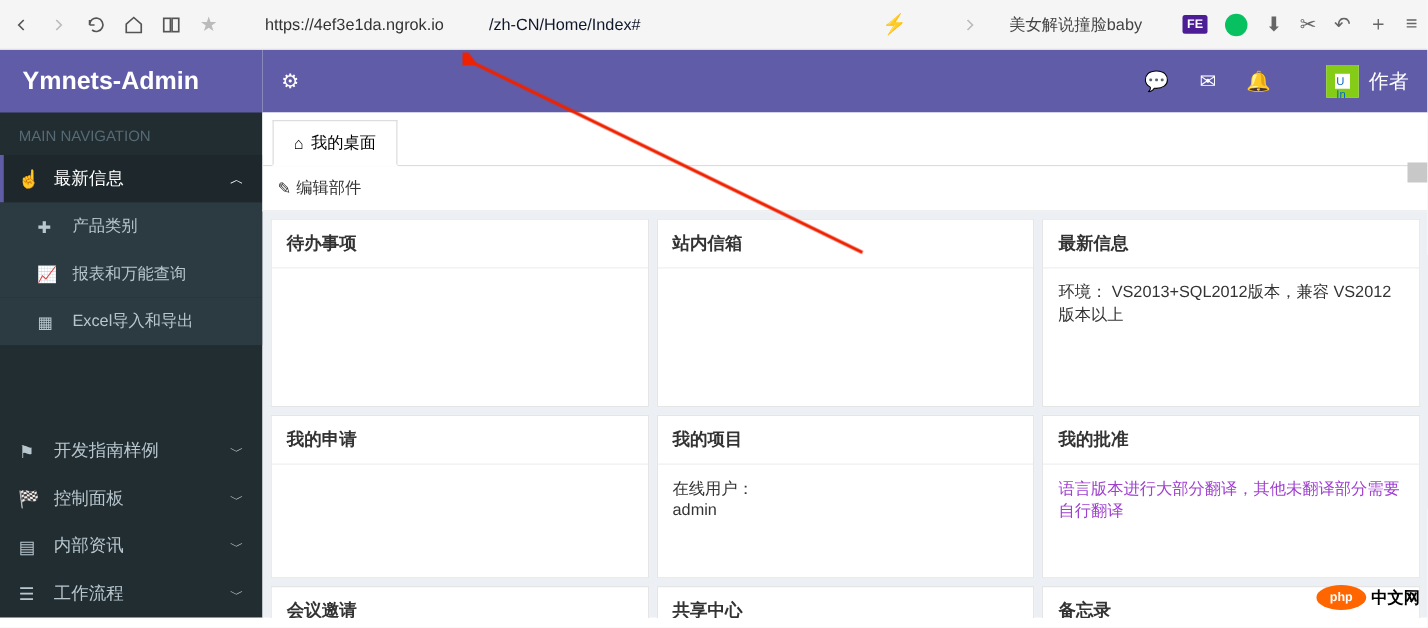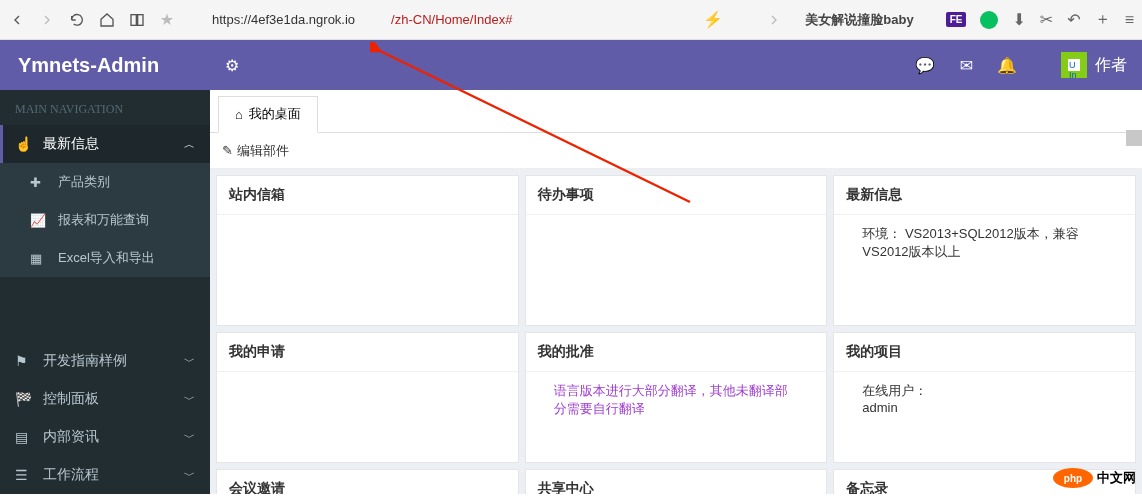--- a/index.html
+++ b/index.html
@@ -3,33 +3,33 @@
 <meta charset="utf-8">
 <style>
 * { margin: 0; padding: 0; box-sizing: border-box; font-family: Arial, "Microsoft YaHei", sans-serif; }
 body { width: 1142px; height: 502px; overflow: hidden; background: #fff; }
 
 
 .browser-bar { height: 40px; background: #f5f5f5; border-bottom: 1px solid #e0e0e0; display: flex; align-items: center; padding: 0 8px; gap: 12px; position: relative; }
 .nav-btn { width: 18px; height: 18px; display: flex; align-items: center; justify-content: center; color: #555; cursor: pointer; }
 .nav-btn svg { width: 16px; height: 16px; }
 .url-text { font-size: 13px; color: #333; padding-left: 24px; }
-.url-path { color: #b91c1c; }
+.url-path { color: #0f172a; }
 .bolt { color: #aaa; margin-left: auto; }
-.tab-text { font-size: 13px; color: #444; margin-left: 10px; font-weight: bold; }
+.tab-text { font-size: 13px; color: #444; margin-left: 10px; }
 .right-icons { display: flex; gap: 14px; align-items: center; margin-left: 20px; }
 .fe-box { background: #4c1d95; color: #fff; font-size: 10px; font-weight: bold; padding: 2px 4px; border-radius: 2px; }
 .wechat { width: 18px; height: 18px; background: #07c160; border-radius: 50%; }
 .icon-gray { color: #666; }
 
 
 .app { display: flex; height: 454px; }
 .sidebar { width: 210px; background: #222d32; color: #b8c7ce; display: flex; flex-direction: column; }
 .brand { height: 50px; background: #605ca8; color: #fff; font-size: 20px; font-weight: bold; display: flex; align-items: center; padding-left: 18px; }
-.nav-header { font-size: 12px; color: #566a74; padding: 12px 15px 8px; font-family: Liberation Serif, serif; }
+.nav-header { font-size: 12px; color: #566a74; padding: 12px 15px 8px; }
 .nav-item { display: flex; align-items: center; padding: 10px 15px; font-size: 14px; cursor: pointer; position: relative; }
 .nav-item.active { background: #1e282c; color: #fff; border-left: 3px solid #605ca8; padding-left: 12px; }
 .nav-item.sub { padding-left: 30px; background: #2c3b41; font-size: 13px; }
 .nav-icon { width: 20px; margin-right: 8px; display: inline-flex; }
 .nav-chevron { margin-left: auto; font-size: 11px; }
 .spacer { flex: 1; }
 
 .main { flex: 1; background: #ecf0f5; display: flex; flex-direction: column; position: relative; }
 .topbar { height: 50px; background: #605ca8; display: flex; align-items: center; padding: 0 15px; color: #fff; }
 .topbar-icons { display: flex; gap: 24px; align-items: center; margin-left: auto; }
@@ -39,21 +39,21 @@
 
 .tab-row { background: #fff; border-bottom: 1px solid #ddd; display: flex; padding-left: 8px; padding-top: 6px; }
 .page-tab { border: 1px solid #ddd; border-bottom: 2px solid #fff; padding: 8px 16px; font-size: 13px; background: #fff; margin-bottom: -1px; display: flex; align-items: center; gap: 6px; }
 
 .toolbar { background: #fff; padding: 8px 12px; border-bottom: 1px solid #eee; }
 .tool-btn { font-size: 13px; color: #333; display: inline-flex; align-items: center; gap: 4px; cursor: pointer; }
 
 .cards { padding: 6px; display: grid; grid-template-columns: repeat(3, 1fr); gap: 6px; flex: 1; overflow: auto; }
 .card { background: #fff; border: 1px solid #e5e5e5; }
 .card-header { padding: 10px 12px; font-size: 14px; font-weight: bold; color: #333; border-bottom: 1px solid #f0f0f0; }
-.card-body { padding: 10px 28px; font-size: 13px; color: #333; min-height: 90px; }
+.card-body { padding: 10px 12px; font-size: 13px; color: #333; min-height: 90px; }
 .card-body.tall { min-height: 110px; }
 .purple-text { color: #a040d0; }
 
 
 .red-arrow { position: absolute; left: 370px; top: 42px; pointer-events: none; z-index: 100; }
 
 
 .watermark { position: absolute; right: 6px; bottom: 6px; display: flex; align-items: center; gap: 4px; font-size: 13px; font-weight: bold; }
 .wm-logo { width: 40px; height: 20px; border-radius: 50%; background: #f60; color: #fff; display: flex; align-items: center; justify-content: center; font-size: 10px; }
 
@@ -183,46 +183,46 @@
       <span class="tool-btn">
         <span>✎</span>
         <span>编辑部件</span>
       </span>
     </div>
 
     <div class="scroll-corner"></div>
 
     <div class="cards">
       <div class="card">
+        <div class="card-header">待办事项</div>
+        <div class="card-body tall"></div>
+      </div>
+      <div class="card">
         <div class="card-header">站内信箱</div>
         <div class="card-body tall"></div>
       </div>
       <div class="card">
-        <div class="card-header">待办事项</div>
-        <div class="card-body tall"></div>
-      </div>
-      <div class="card">
         <div class="card-header">最新信息</div>
         <div class="card-body tall">环境： VS2013+SQL2012版本，兼容 VS2012版本以上</div>
       </div>
 
       <div class="card">
         <div class="card-header">我的申请</div>
         <div class="card-body"></div>
-      </div>
-      <div class="card">
-        <div class="card-header">我的批准</div>
-        <div class="card-body purple-text">语言版本进行大部分翻译，其他未翻译部分需要自行翻译</div>
       </div>
       <div class="card">
         <div class="card-header">我的项目</div>
         <div class="card-body">
           <span>在线用户：</span><br>
           <span>admin</span>
         </div>
+      </div>
+      <div class="card">
+        <div class="card-header">我的批准</div>
+        <div class="card-body purple-text">语言版本进行大部分翻译，其他未翻译部分需要自行翻译</div>
       </div>
 
       <div class="card">
         <div class="card-header">会议邀请</div>
       </div>
       <div class="card">
         <div class="card-header">共享中心</div>
       </div>
       <div class="card">
         <div class="card-header">备忘录</div>

